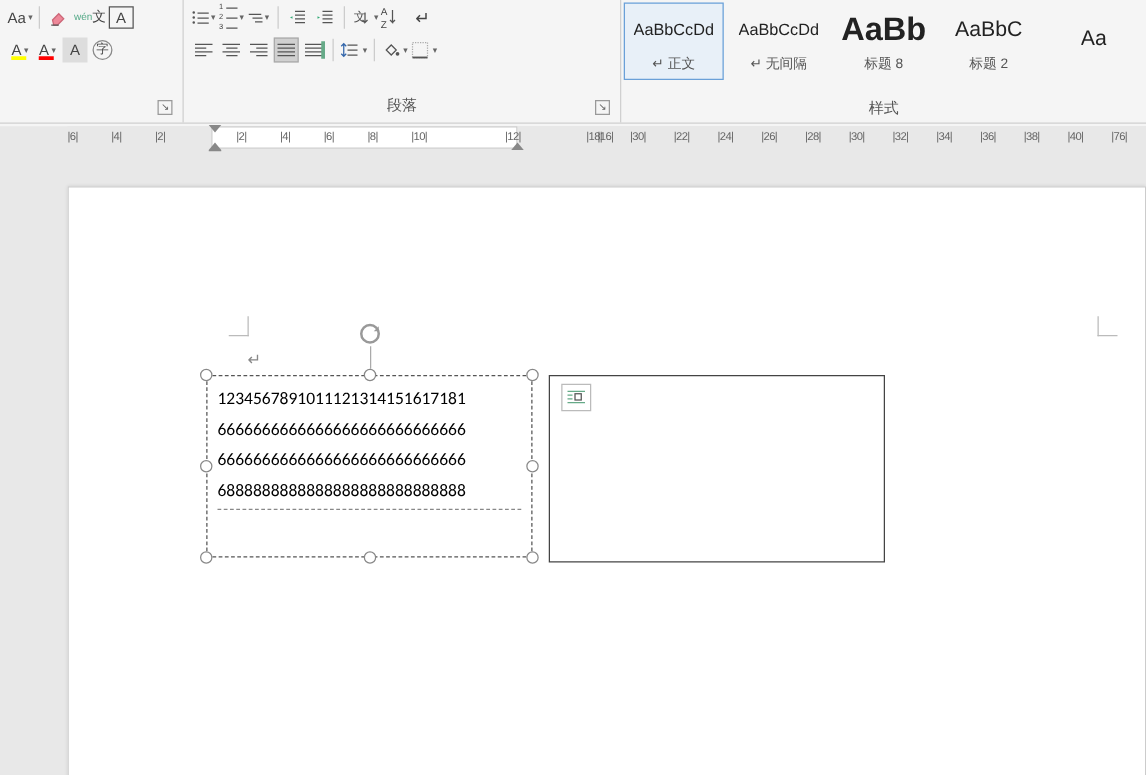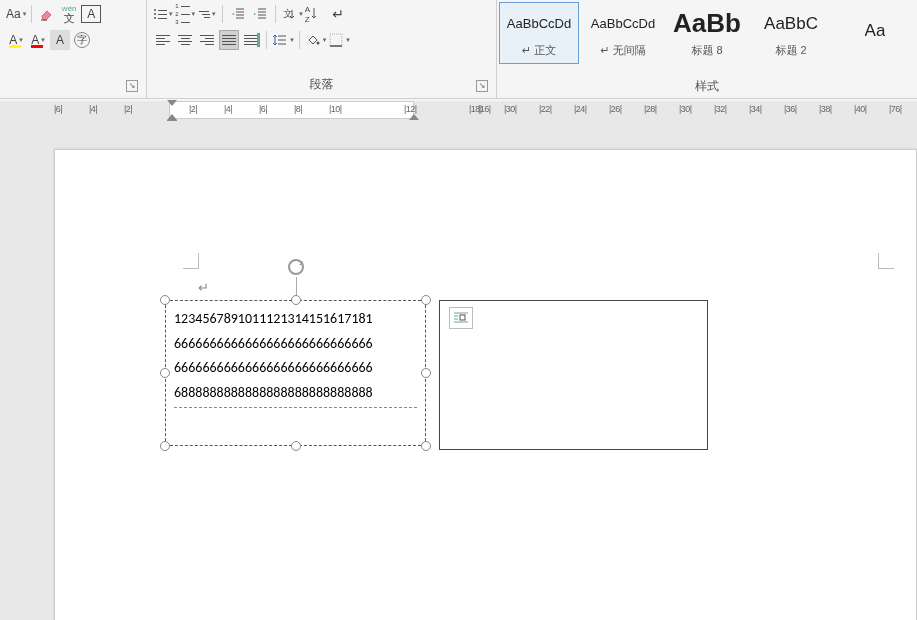--- a/index.html
+++ b/index.html
@@ -280,21 +280,21 @@
           <span>Aa</span>
             <span class="dd">▾</span>
         </div>
         <div class="sep"></div>
         <div class="rbtn">
           <svg viewBox="0 0 16 16">
               <path d="M3 10l5-5 4 4-5 5H4z" fill="#e89" stroke="#c67"></path>
               <path d="M2 14h6" stroke="#555"></path>
             </svg>
         </div>
-        <div class="rbtn" style="flex-direction:column;line-height:1;">
+        <div class="rbtn" style="flex-direction:row;line-height:1;">
           <span style="font-size:8px;color:#5a8;">wén</span>
           <span style="font-size:11px;">文</span>
         </div>
         <div class="rbtn" style="border:1px solid #555;width:18px;height:18px;">
           <span>A</span>
         </div>
       </div>
       <div class="group-row">
         <div class="rbtn">
           <span>A</span>

